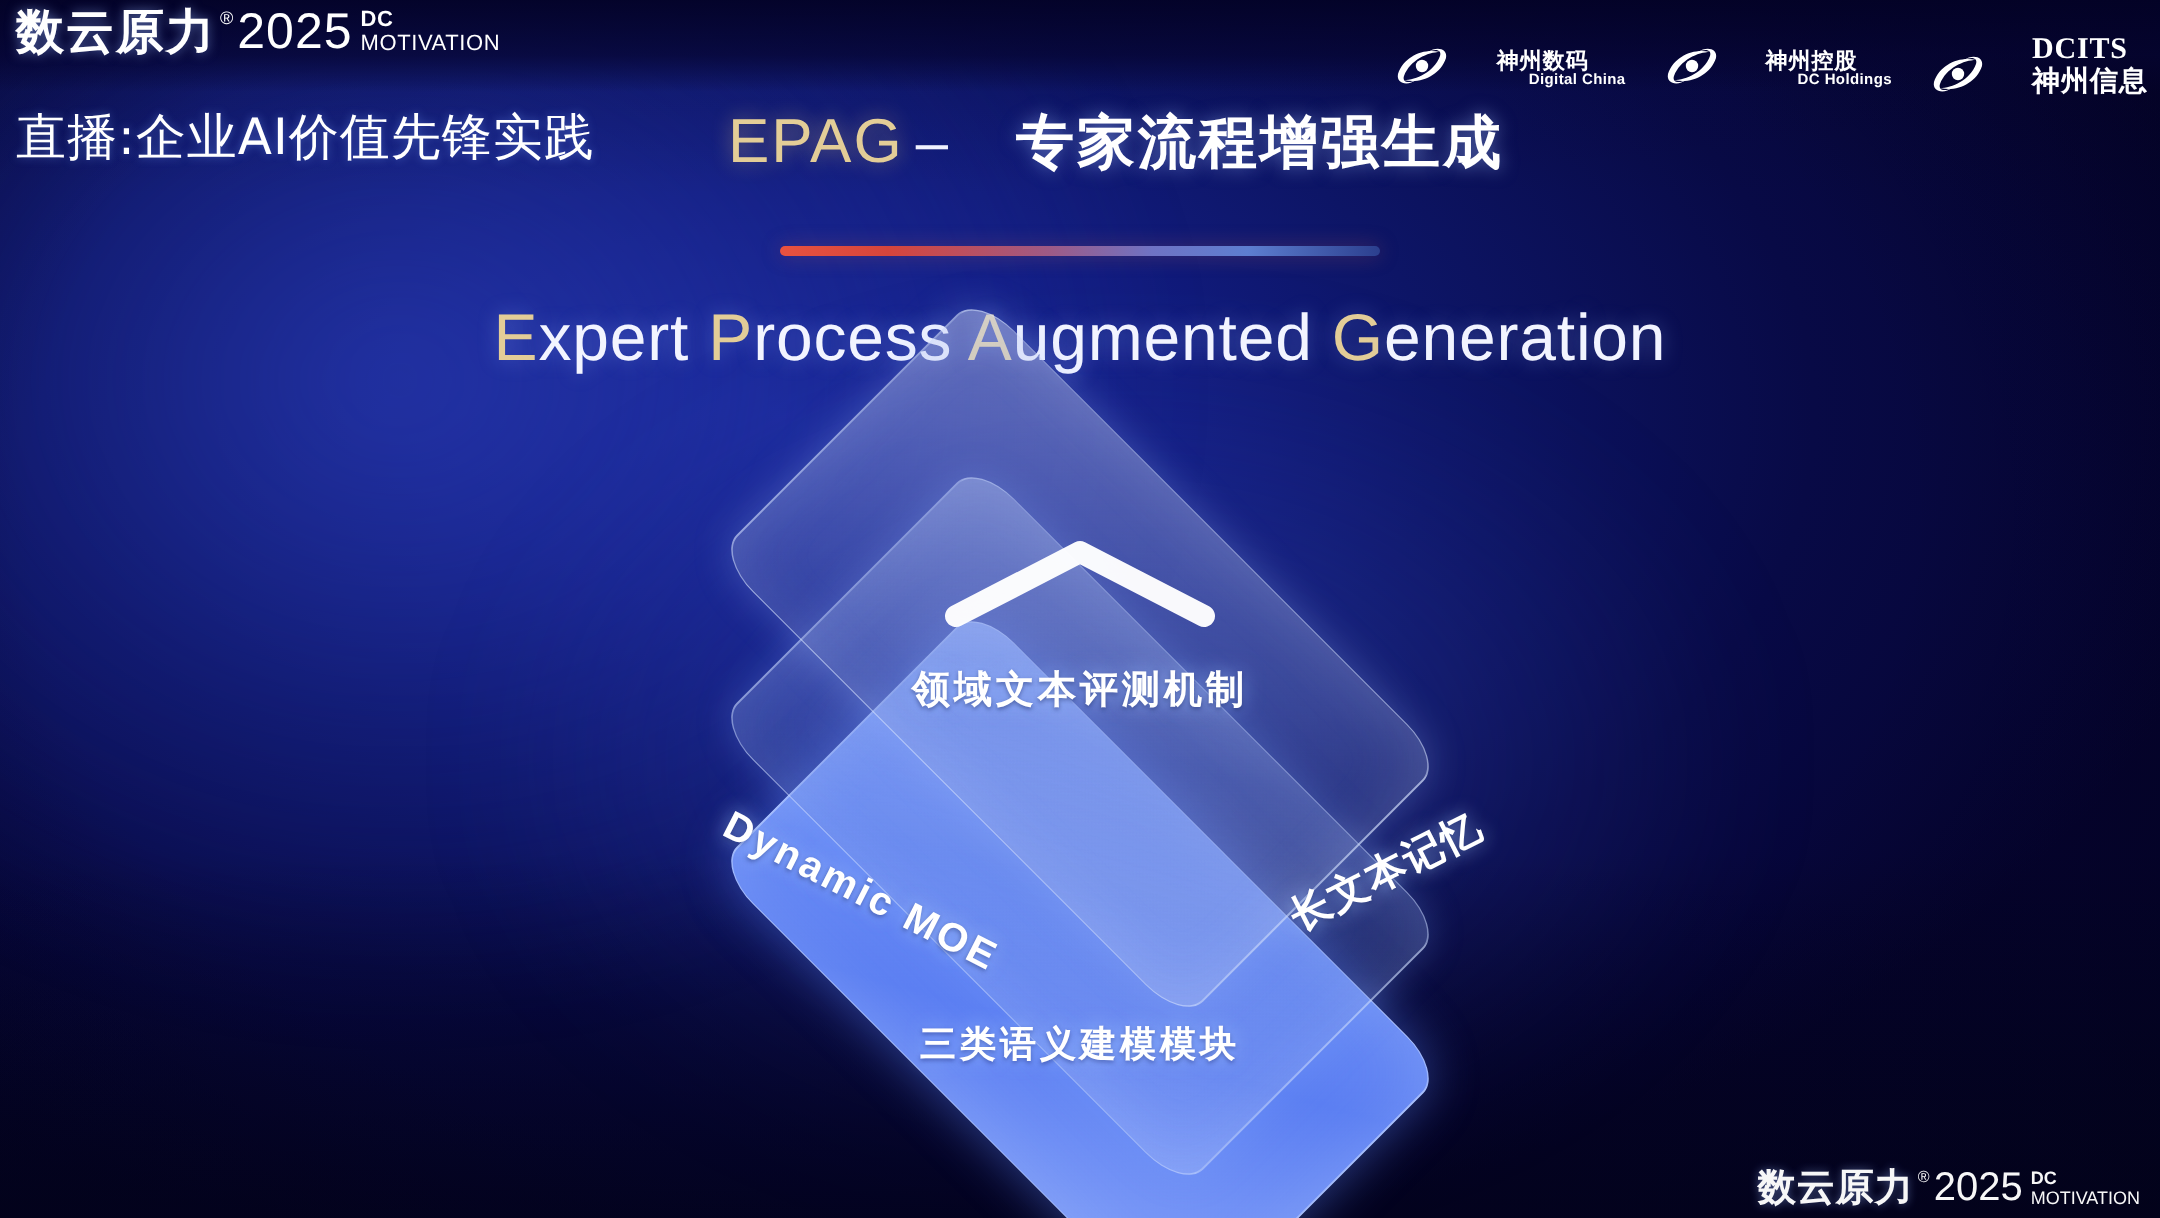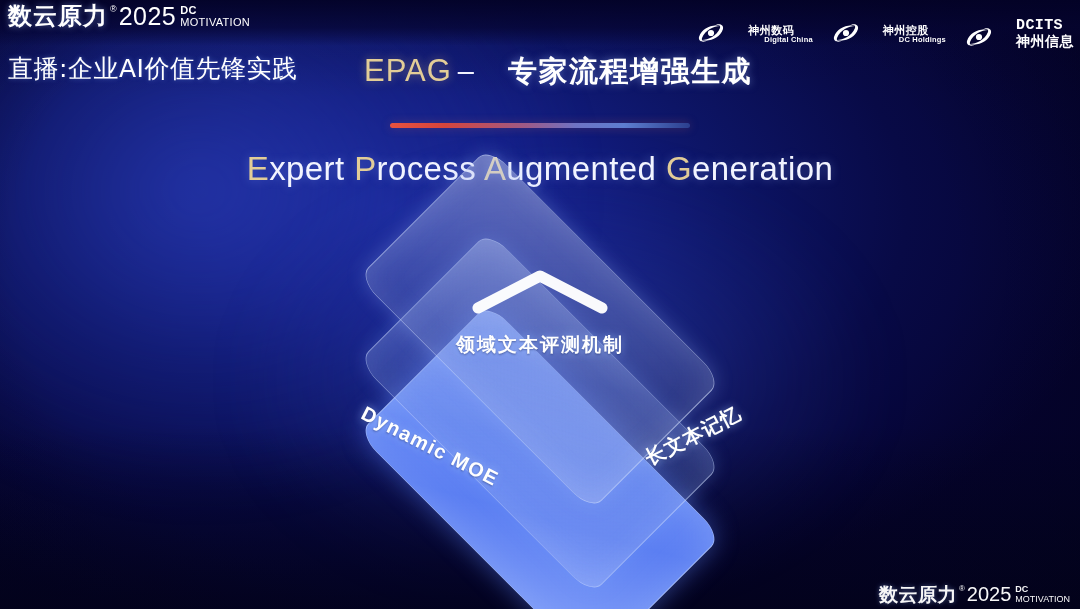--- a/index.html
+++ b/index.html
@@ -103,21 +103,21 @@
     align-items: center;
     gap: 18px;
   }
   .partner {
     display: flex; align-items: flex-end; gap: 22px; margin-top: 12px;
   }
   .swirl { flex: 0 0 auto; }
   .partner-text { display: flex; flex-direction: column; line-height: 1.05; }
   .p-cn { font-family:"DejaVu Sans", sans-serif; font-size: 11px; font-weight: 700; color:#fff; letter-spacing:0.5px; white-space:nowrap;}
   .p-en { font-family:"Liberation Sans", sans-serif; font-size: 7.5px; font-weight: 700; color:#fff; letter-spacing:0.2px; white-space:nowrap;padding-left:16px;}
-  .p-big { font-family:Liberation Mono, monospace; font-size: 15px; font-weight: 700; color:#fff; letter-spacing:0.4px; line-height:1.05;}
+  .p-big { font-family:Liberation Serif, serif; font-size: 15px; font-weight: 700; color:#fff; letter-spacing:0.4px; line-height:1.05;}
   .p-sub-cn { font-family:"DejaVu Sans", sans-serif; font-size: 14px; font-weight: 700; color:#fff; letter-spacing:0.5px;}
 
   
   .main-title {
     position: absolute;
     left: 0; right: 0; top: 52px;
     text-align: center;
     white-space: nowrap;
     padding-left: 36px;
   }
@@ -359,20 +359,21 @@
 
     <svg class="chevron" viewBox="0 0 144 50">
       <path d="M10 42 L72 10 L134 42" fill="none" stroke="#ffffff" stroke-width="11" stroke-linecap="round" stroke-linejoin="round" opacity="0.97"></path>
     </svg>
 
     <div class="layer-label label-top">领域文本评测机制</div>
 
     <div class="label-side label-moe">Dynamic MOE</div>
     <div class="label-side label-mem">长文本记忆</div>
 
+    <div class="layer-label label-bot">三类语义建模模块</div>
   </div>
 
   <div class="watermark">
     <span class="wm-cn">数云原力</span>
     <span class="wm-reg">®</span>
     <span class="wm-year">2025</span>
     <span class="wm-dc">
       <span class="wm-dc-top">DC</span>
       <span class="wm-dc-bot">MOTIVATION</span>
     </span>

